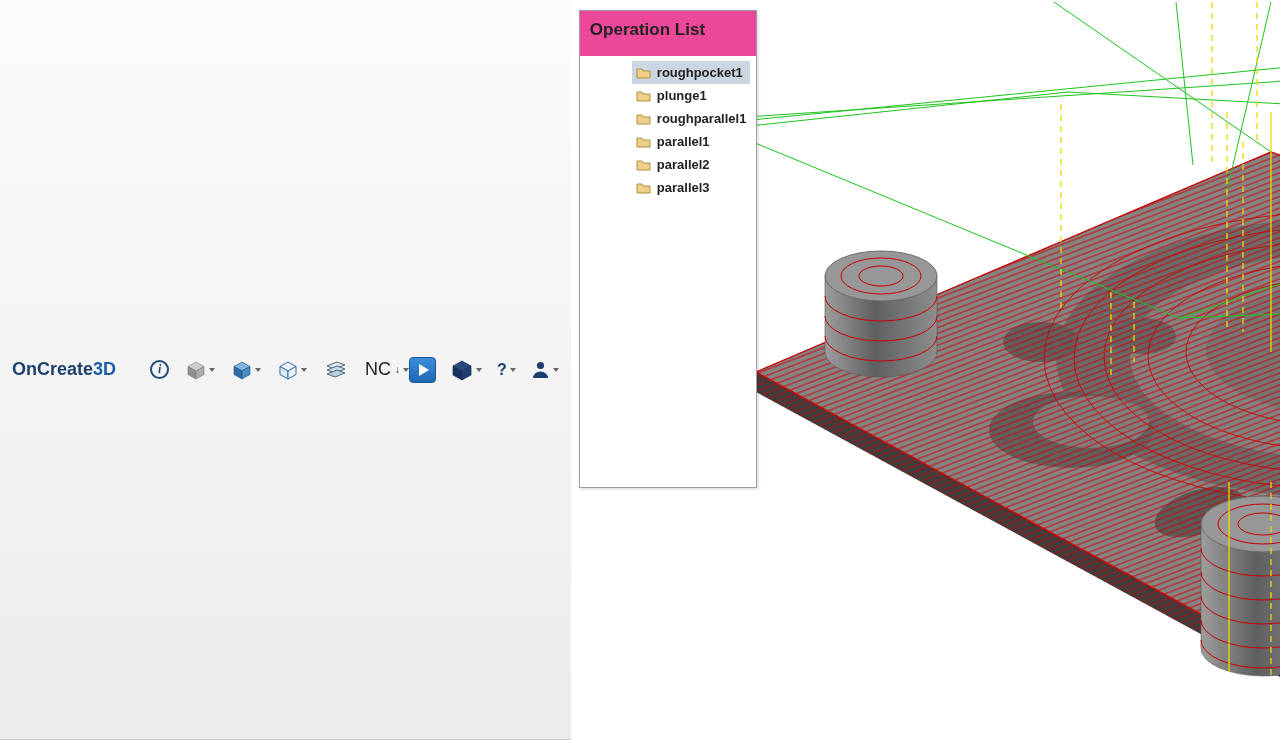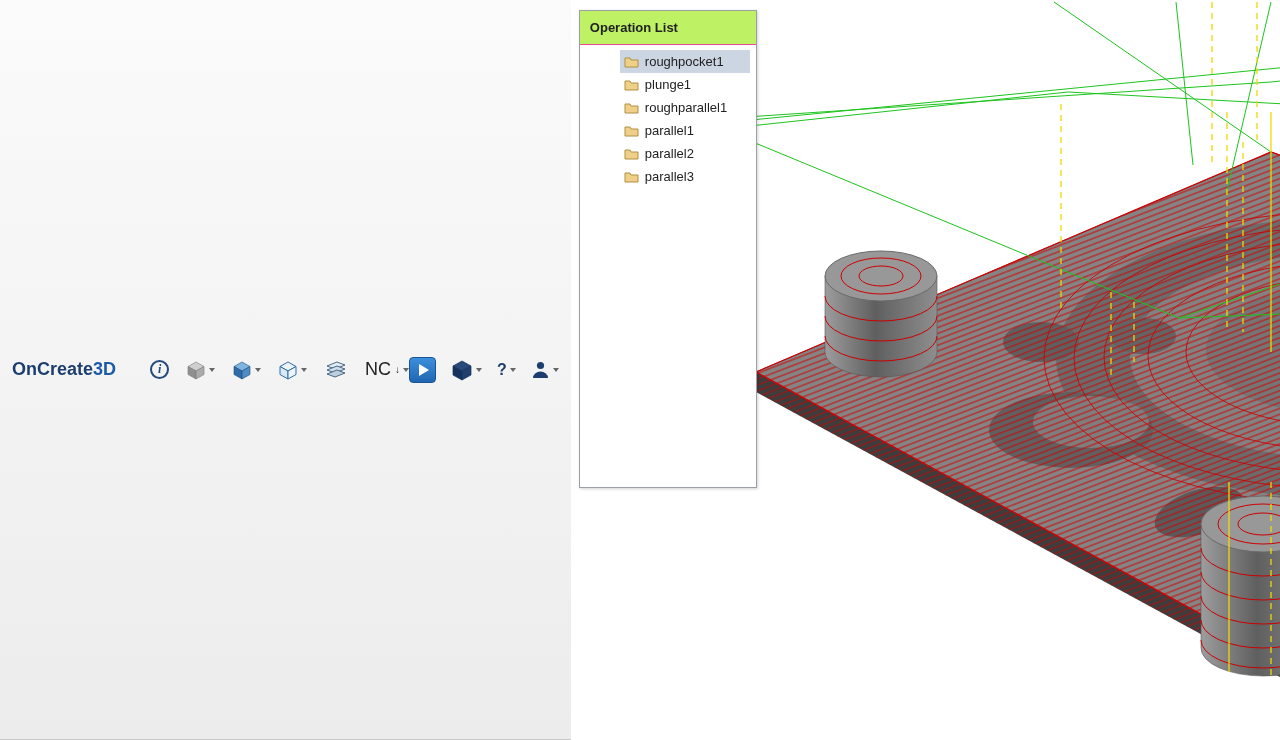--- a/index.html
+++ b/index.html
@@ -30,26 +30,26 @@
               border-top:6px solid transparent; border-bottom:6px solid transparent; margin-left:2px; }
   .help-q { font-size:16px; font-weight:bold; color:#1c3e6e; }
 
   
   .viewport { flex:1 1 auto; position:relative; background:#fff; overflow:hidden; }
   svg.scene { position:absolute; left:0; top:0; width:1280px; height:678px; }
 
   
   .panel { position:absolute; left:8px; top:10px; width:178px; height:478px;
            background:#fff; border:1px solid #9aa0a6; box-shadow:1px 1px 3px rgba(0,0,0,.18); }
-  .panel-header { background:#bef264; border-bottom:1px solid #ec4899; font-weight:bold;
-                  font-size:13px; color:#222; padding:9px 10px; }
+  .panel-header { background:#ec4899; border-bottom:7px solid #ec4899; font-weight:bold;
+                  font-size:17px; color:#222; padding:9px 10px; }
   .tree { padding-top:5px; font-size:13px; color:#222; }
   .tree-row { display:flex; align-items:center; height:23px; cursor:pointer; }
   .root-row { padding-left:9px; }
-  .child-row { margin-left:40px; margin-right:6px; padding-left:4px; }
+  .child-row { margin-left:52px; margin-right:6px; padding-left:4px;font-weight:bold; }
   .child-row.selected { background:#ccd5e2; }
   .expander { width:0; height:0; border-left:7px solid transparent;
               border-bottom:7px solid #3a3a3a; margin-right:5px; }
   .folder { margin-right:6px; flex:0 0 auto; }
 
   
   .statusbar { flex:0 0 24px; background:#1e5c77; color:#f0f6f9; font-size:12px; position:relative; }
   .statusbar span, .statusbar a { position:absolute; top:5px; white-space:nowrap; color:#f0f6f9; text-decoration:none; }
   .sb-copyright { left:250px; }
   .sb-terms { left:768px; cursor:pointer; }

